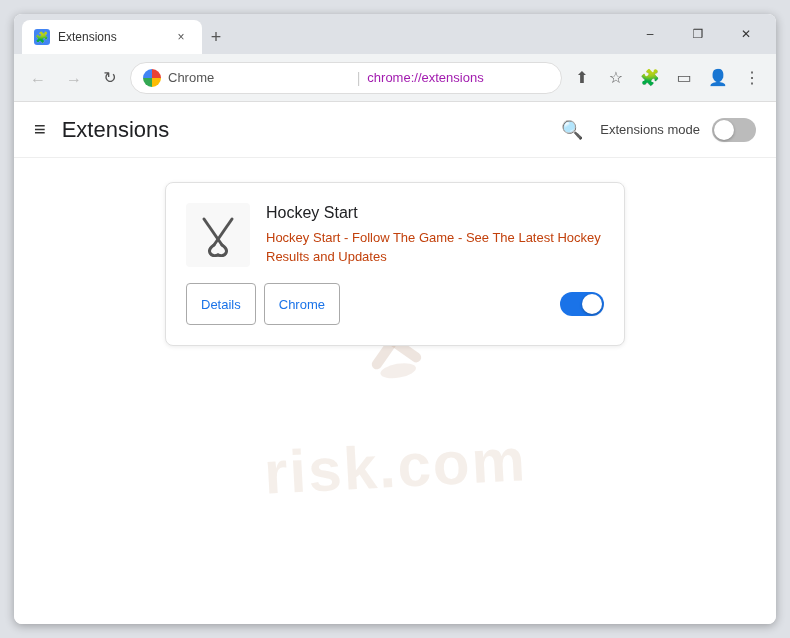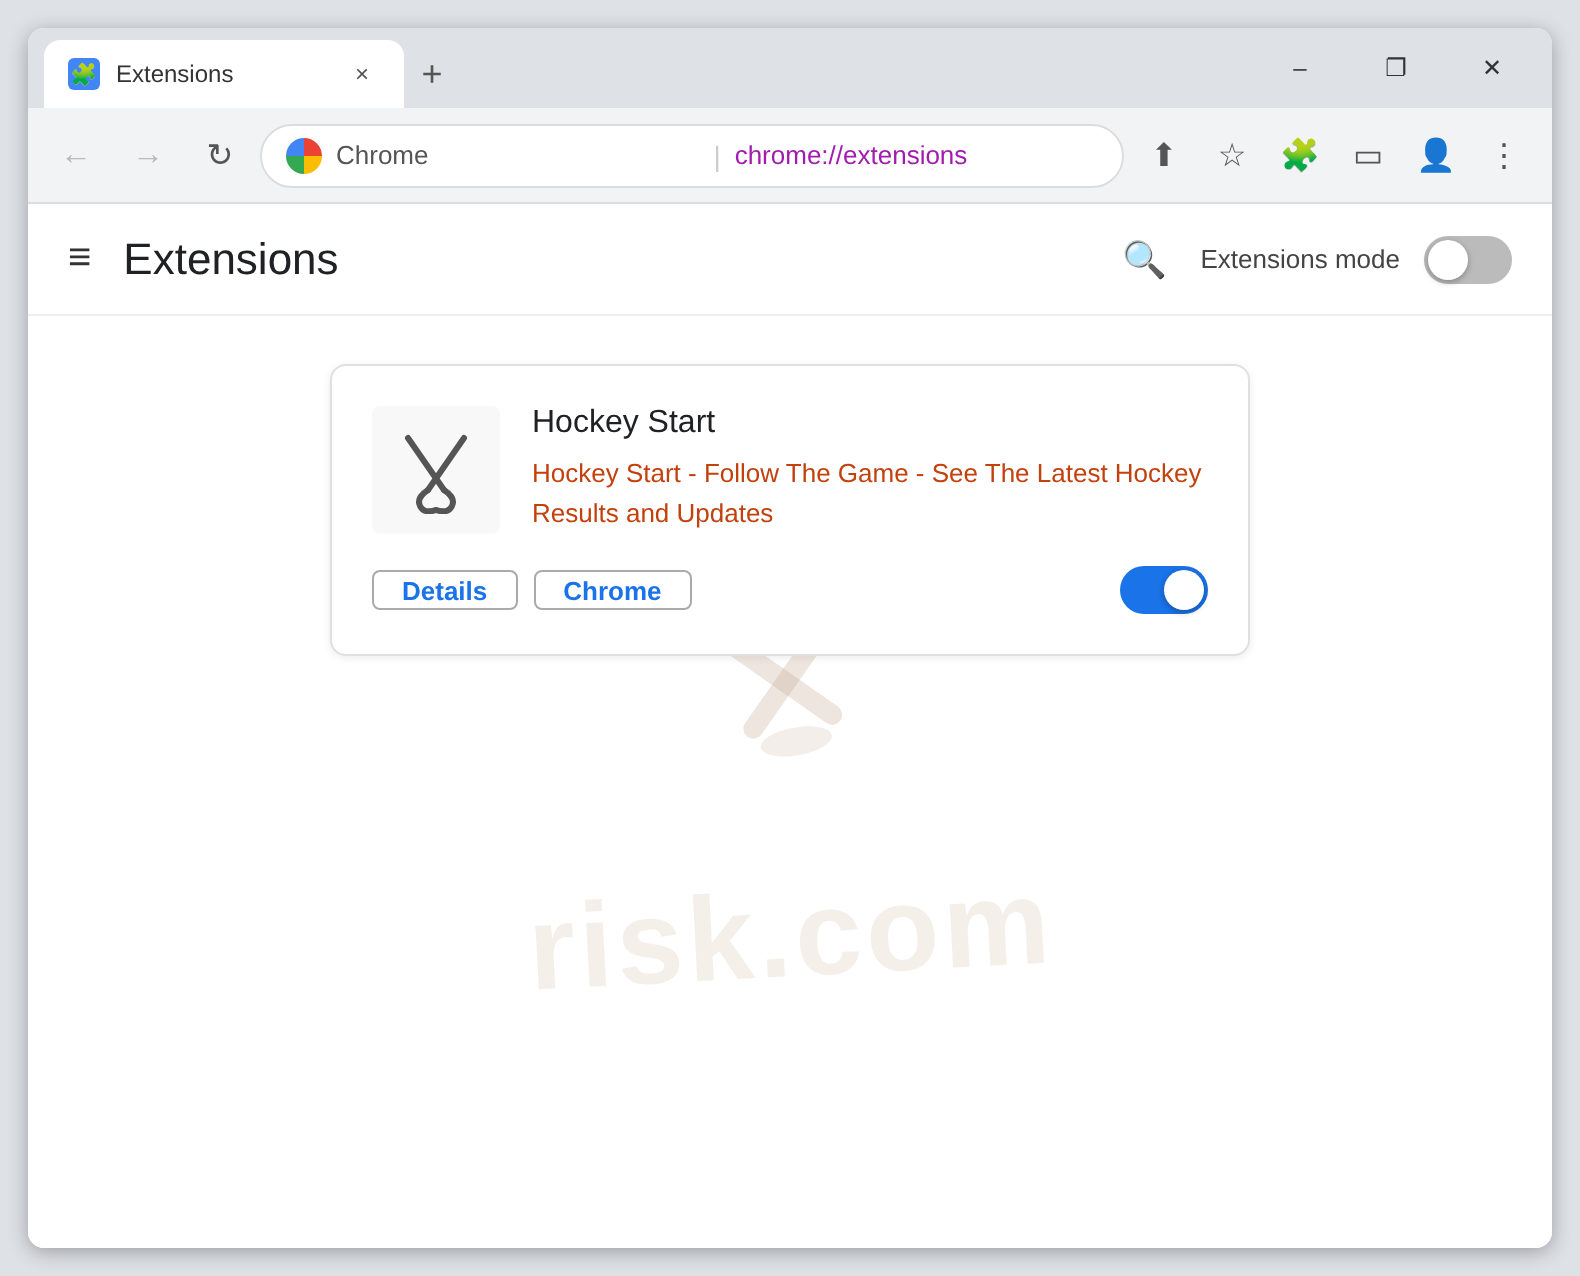--- a/index.html
+++ b/index.html
@@ -274,20 +274,21 @@
       width: 460px;
       margin: 0 auto;
       position: relative;
       z-index: 1;
       box-shadow: 0 1px 4px rgba(0,0,0,0.08);
     }
     .card-header {
       display: flex;
       gap: 16px;
       margin-bottom: 16px;
+      align-items: center;
     }
     .ext-icon {
       width: 64px;
       height: 64px;
       background: #f8f8f8;
       border-radius: 4px;
       display: flex;
       align-items: center;
       justify-content: center;
       flex-shrink: 0;
@@ -309,29 +310,29 @@
       font-size: 13px;
       color: #c2410c;
       line-height: 1.5;
     }
     .card-footer {
       display: flex;
       align-items: center;
       gap: 8px;
     }
     .card-btn {
-      height: 20px;
+      height: 42px;
       padding: 0 14px;
       border: 1px solid #aaa;
       border-radius: 4px;
       background: #fff;
       cursor: pointer;
       font-size: 13px;
       color: #1a73e8;
-      font-weight: 700;
+      font-weight: 400;
     }
     .spacer { flex: 1; }
     .ext-toggle {
       width: 44px;
       height: 24px;
       background: #1a73e8;
       border-radius: 12px;
       position: relative;
       cursor: pointer;
     }

